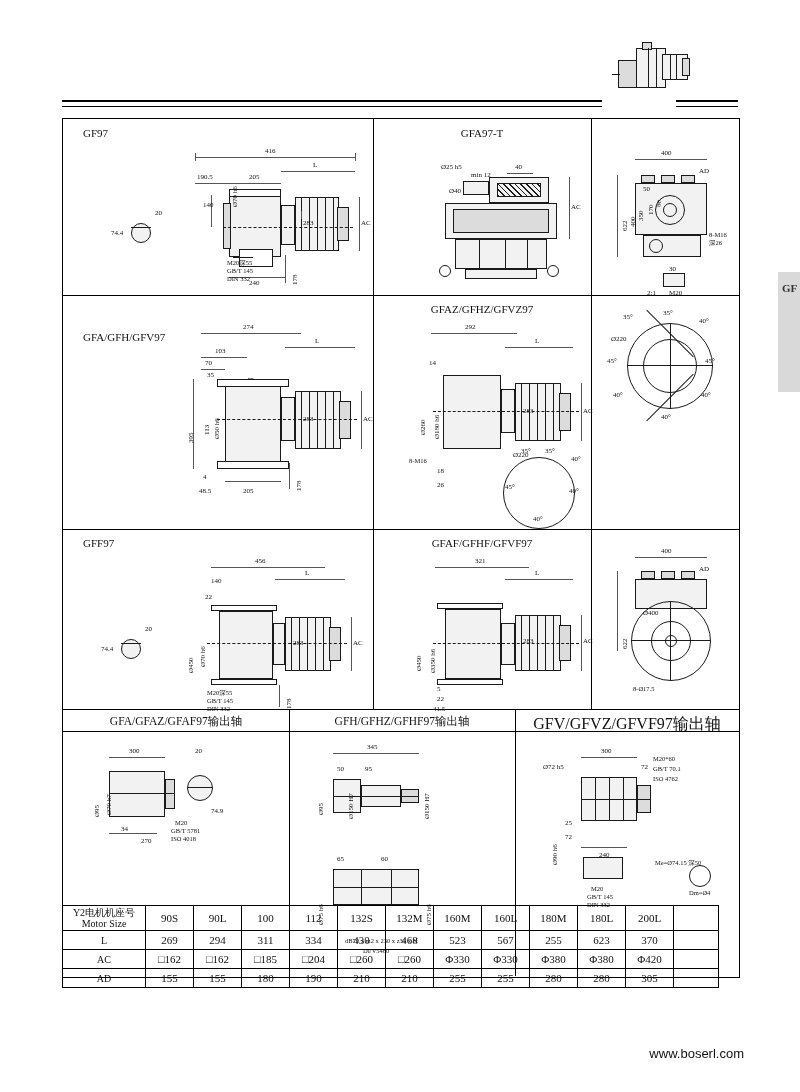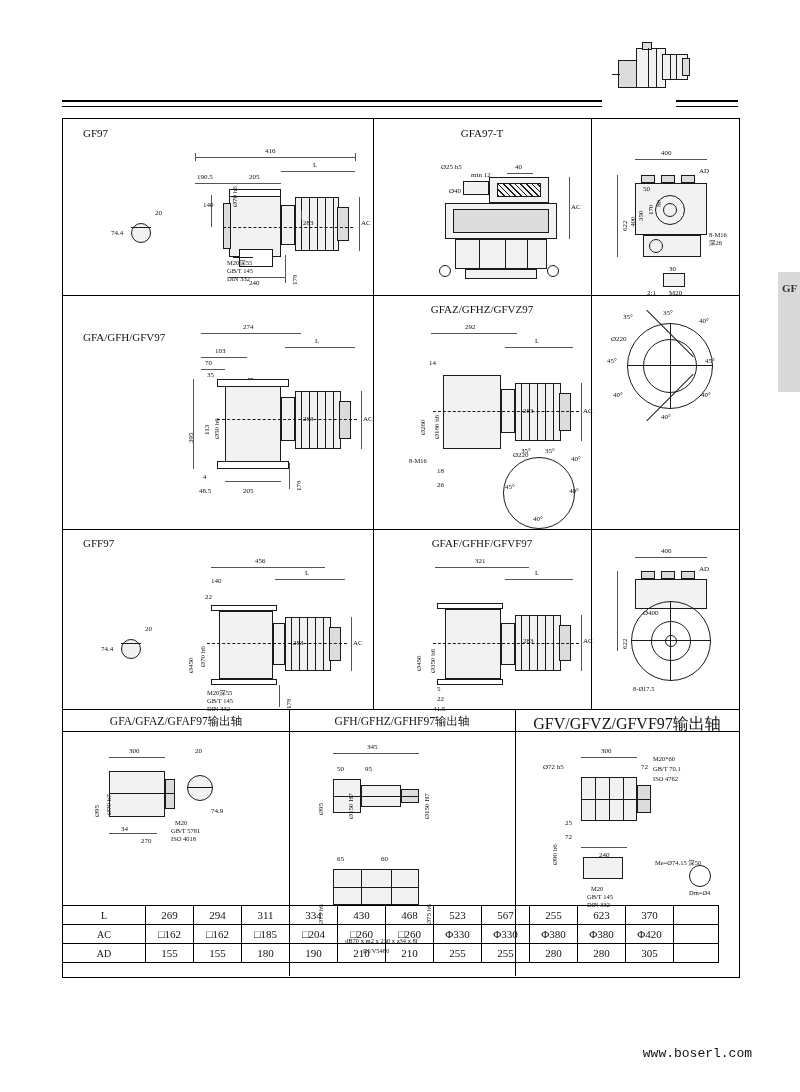--- a/index.html
+++ b/index.html
@@ -41,21 +41,21 @@
   .dimv{position:absolute;font-size:7px;color:#111;white-space:nowrap;transform-origin:0 0;transform:rotate(-90deg);}
   .tiny{position:absolute;font-size:6.5px;color:#111;white-space:nowrap;}
 
   
   .tbl{position:absolute;left:62px;top:905px;border-collapse:collapse;font-size:11px;}
   .tbl td{border:1px solid #000;text-align:center;padding:1px 0;height:16px;}
   .tbl td.hdr{width:82px;font-size:10px;line-height:1.1;}
   .tbl td.lbl{width:44px;}
   .tbl td.cel{width:47px;}
 
-  .site{position:absolute;right:48px;top:1046px;font-size:13px;font-family:Liberation Mono, monospace;text-align:right;}
+  .site{position:absolute;right:56px;top:1046px;font-size:13px;font-family:Liberation Sans, sans-serif;text-align:right;}
 </style>
 </head>
 <body>
 
 <div class="page">
 
   <div class="logo-img">
     <div class="bxd" style="left:6px;top:22px;width:26px;height:28px;"></div>
     <div class="bx" style="left:24px;top:10px;width:30px;height:40px;"></div>
     <div class="bxd" style="left:30px;top:4px;width:10px;height:8px;"></div>
@@ -456,20 +456,38 @@
       <div class="tiny" style="left:58px;top:164px;">DIN 332</div>
       <div class="tiny" style="left:160px;top:152px;">Dm=Ø4</div>
     </div>
     <div class="tiny" style="left:282px;top:818px;">dB70 x m2 x 230 x z34 x 8f</div>
     <div class="tiny" style="left:300px;top:828px;">DI/V5480</div>
 
   </div>
 
   <table class="tbl">
     <tbody>
+        <tr>
+      <td class="hdr">
+        <div>Y2电机机座号</div>
+        <div>Motor Size</div>
+      </td>
+      <td class="cel">90S</td>
+      <td class="cel">90L</td>
+      <td class="cel">100</td>
+      <td class="cel">112</td>
+      <td class="cel">132S</td>
+      <td class="cel">132M</td>
+      <td class="cel">160M</td>
+      <td class="cel">160L</td>
+      <td class="cel">180M</td>
+      <td class="cel">180L</td>
+      <td class="cel">200L</td>
+      <td class="lbl"></td>
+    </tr>
     <tr>
       <td class="hdr">L</td>
       <td class="cel">269</td>
       <td class="cel">294</td>
       <td class="cel">311</td>
       <td class="cel">334</td>
       <td class="cel">430</td>
       <td class="cel">468</td>
       <td class="cel">523</td>
       <td class="cel">567</td>

